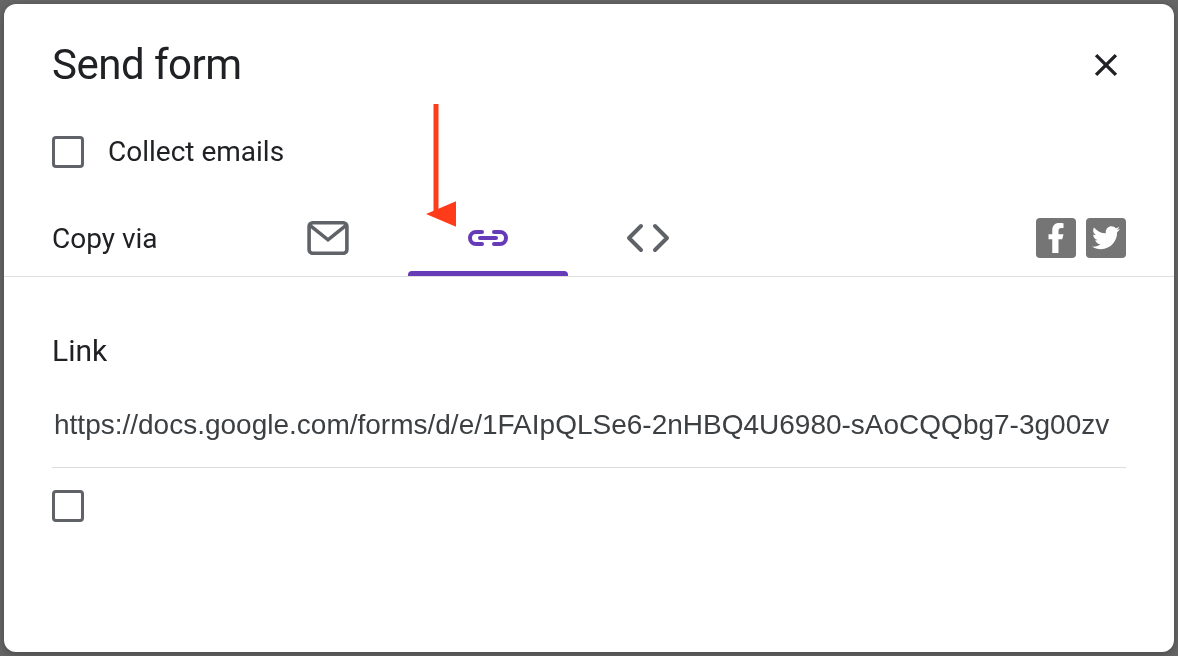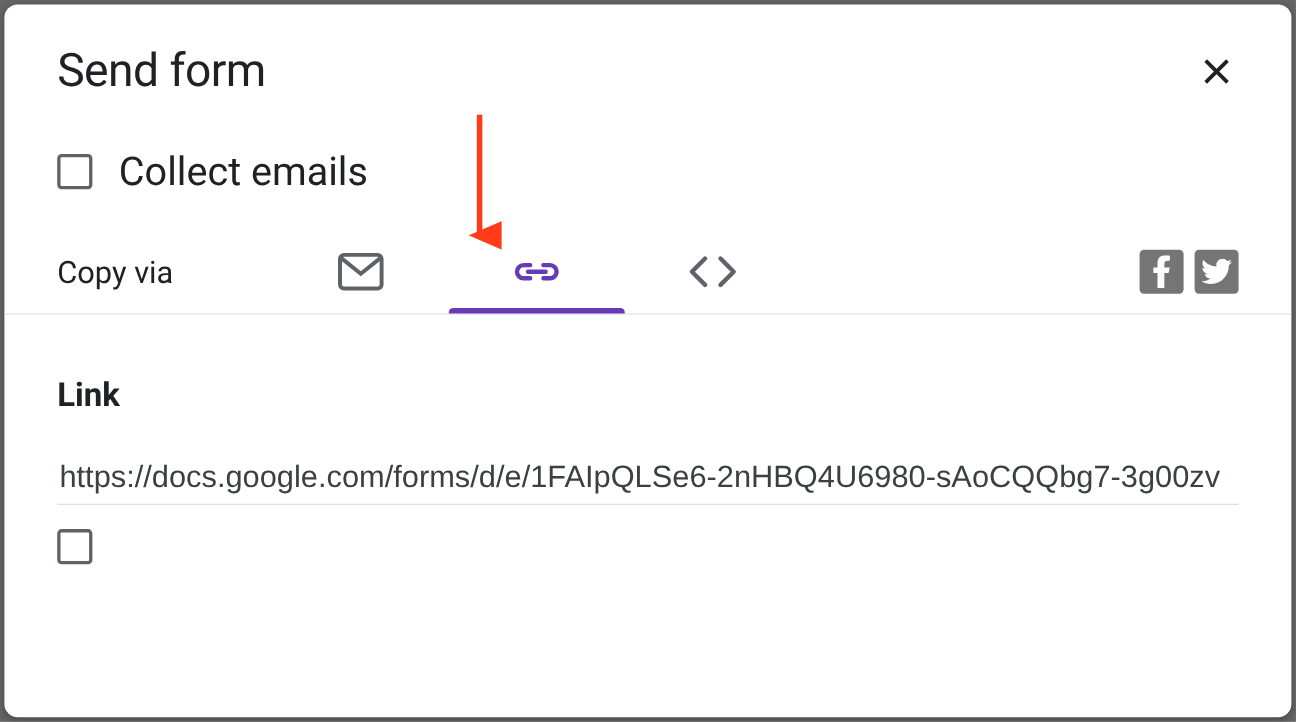--- a/index.html
+++ b/index.html
@@ -53,21 +53,21 @@
   }
   .checkbox {
     width: 32px;
     height: 32px;
     border: 3px solid #5f6368;
     border-radius: 4px;
     margin-right: 24px;
     cursor: pointer;
   }
   .collect-label {
-    font-size: 36px;
+    font-size: 28px;
     color: #202124;
     text-align: right;
   }
   .sendvia-row {
     display: flex;
     align-items: center;
     position: relative;
     padding-bottom: 16px;
   }
   .sendvia-label {
@@ -117,32 +117,32 @@
   .divider {
     height: 1px;
     background: #e0e0e0;
     margin: 0 -48px;
   }
   .link-section {
     padding-top: 56px;
   }
   .link-heading {
     font-size: 30px;
-    font-weight: 700;
+    font-weight: 400;
     color: #202124;
     margin-bottom: 40px;
   }
   .url-field {
     font-size: 28px;
     color: #3c4043;
     width: 100%;
     border: none;
     outline: none;
     border-bottom: 1px solid #dadce0;
-    padding-bottom: 8px;
+    padding-bottom: 26px;
     white-space: nowrap;
     overflow: hidden;
     text-overflow: clip;
     margin-bottom: 22px;
     background: transparent;
   }
   .shorten-row {
     display: flex;
     align-items: center;
     margin-bottom: 30px;

